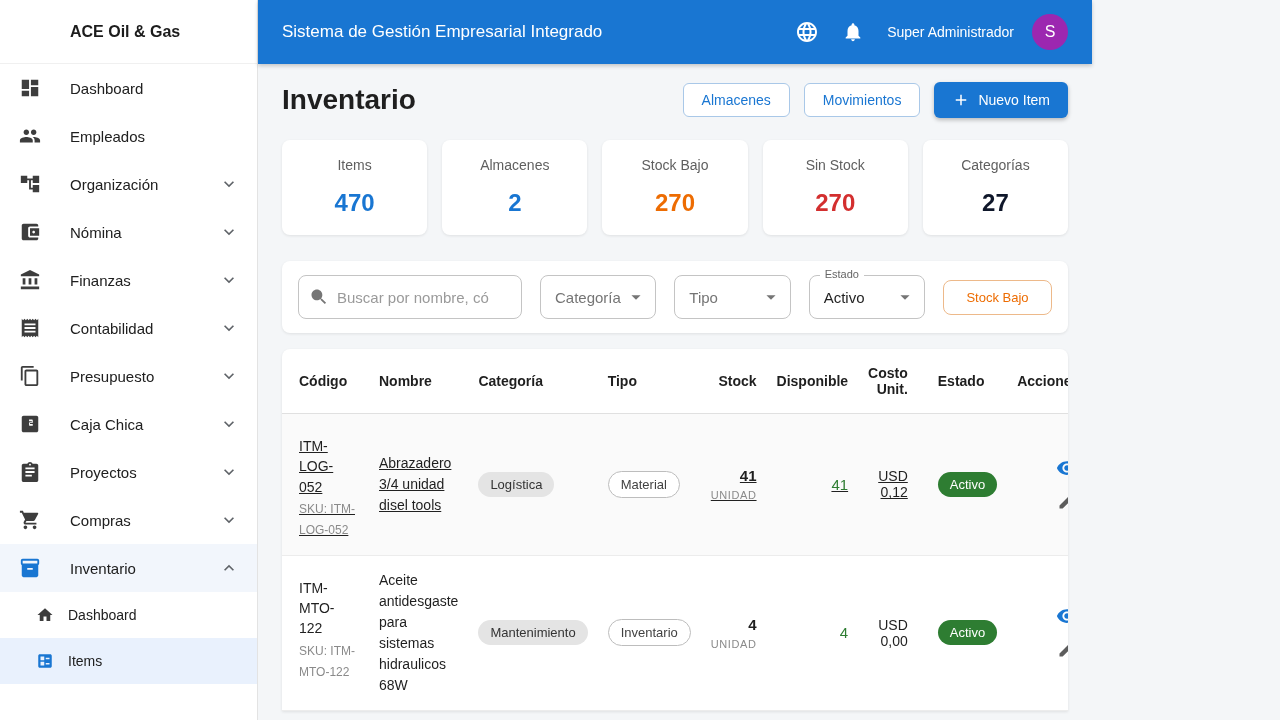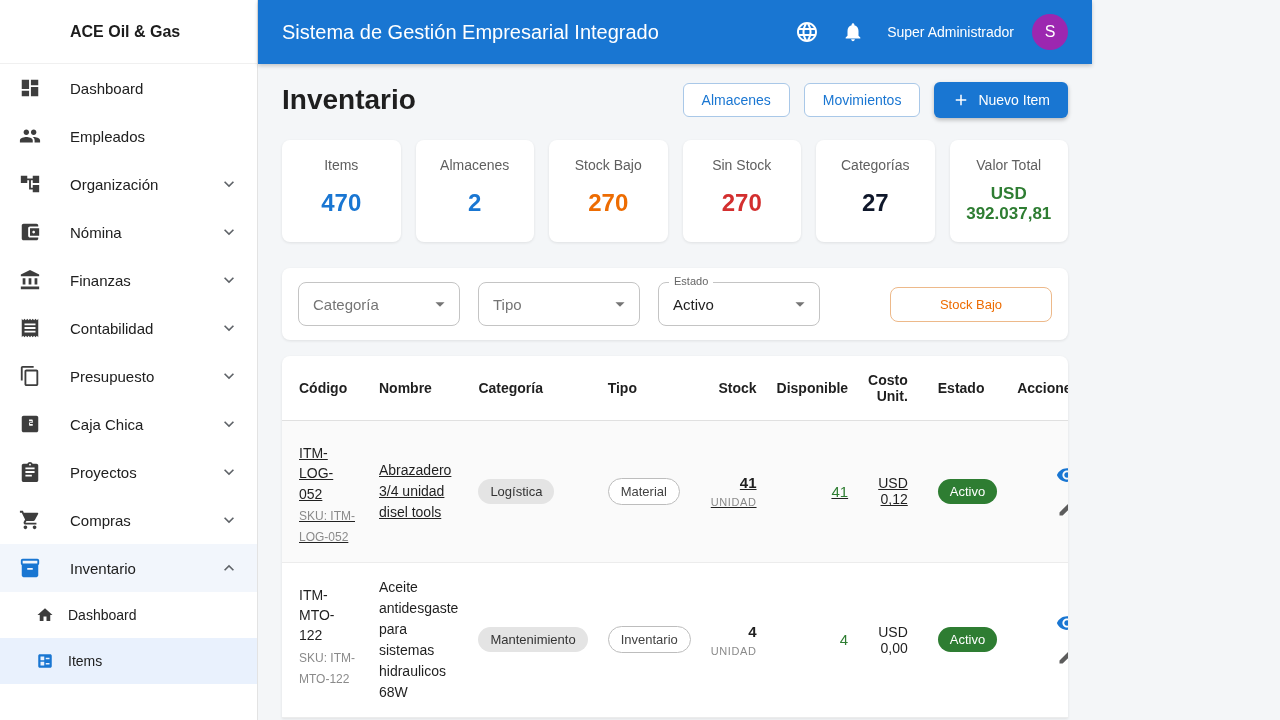--- a/index.html
+++ b/index.html
@@ -17,21 +17,21 @@
   .nav-item.active { background:#f2f6fc; }
   .nav-item.active .nav-icon { color:#1976d2; }
   .sub-item { height:46px; display:flex; align-items:center; padding-left:36px; font-size:14px; cursor:pointer; color:#202020; }
   .sub-icon { width:20px; height:20px; margin-right:12px; color:#3d3d3d; display:flex; align-items:center; }
   .sub-item.active { background:#e9f1fd; }
   .sub-item.active .sub-icon { color:#1976d2; }
 
   
   .main { flex:1; display:flex; flex-direction:column; min-width:0; }
   .topbar { height:64px; background:#1976d2; color:#fff; display:flex; align-items:center; padding:0 24px; flex-shrink:0; box-shadow:0 2px 4px rgba(0,0,0,.2); }
-  .topbar-title { font-size:20px; }
+  .topbar-title { font-size:17px; }
   .topbar-right { margin-left:auto; display:flex; align-items:center; gap:18px; }
   .icon-btn { width:28px; height:28px; display:flex; align-items:center; justify-content:center; color:#fff; cursor:pointer; }
   .user-name { font-size:14px; margin-left:2px; }
   .avatar { width:36px; height:36px; border-radius:50%; background:#9c27b0; display:flex; align-items:center; justify-content:center; font-size:16px; color:#fff; cursor:pointer; }
 
   .content { flex:1; padding:18px 24px 0 24px; overflow:hidden; }
 
   
   .page-header { display:flex; align-items:center; }
   .page-title { font-size:28px; font-weight:bold; color:#1f1f1f; }
@@ -308,27 +308,31 @@
           <div class="stat-value c-orange">270</div>
         </div>
         <div class="stat-card">
           <div class="stat-label">Sin Stock</div>
           <div class="stat-value c-red">270</div>
         </div>
         <div class="stat-card">
           <div class="stat-label">Categorías</div>
           <div class="stat-value c-purple">27</div>
         </div>
-        <div class="stat-card">
-          <div class="stat-label">Valor Total</div>
-          <div class="stat-value c-green small">USD 392.037,81</div>
-        </div>
       </div>
 
       <div class="filter-card">
+        <div class="search-box">
+          <span style="color:#757575;">
+              <svg width="20" height="20" viewBox="0 0 24 24" fill="currentColor">
+                <path d="M15.5 14h-.79l-.28-.27C15.41 12.59 16 11.11 16 9.5 16 5.91 13.09 3 9.5 3S3 5.91 3 9.5 5.91 16 9.5 16c1.61 0 3.09-.59 4.23-1.57l.27.28v.79l5 4.99L20.49 19l-4.99-5z"></path>
+              </svg>
+            </span>
+          <input type="text" placeholder="Buscar por nombre, có" style="">
+        </div>
         <div class="select-box">
           <span class="select-value">Categoría</span>
           <span class="select-caret">
               <svg width="22" height="22" viewBox="0 0 24 24" fill="currentColor">
                 <path d="M7 10l5 5 5-5z"></path>
               </svg>
             </span>
         </div>
         <div class="select-box">
           <span class="select-value">Tipo</span>

